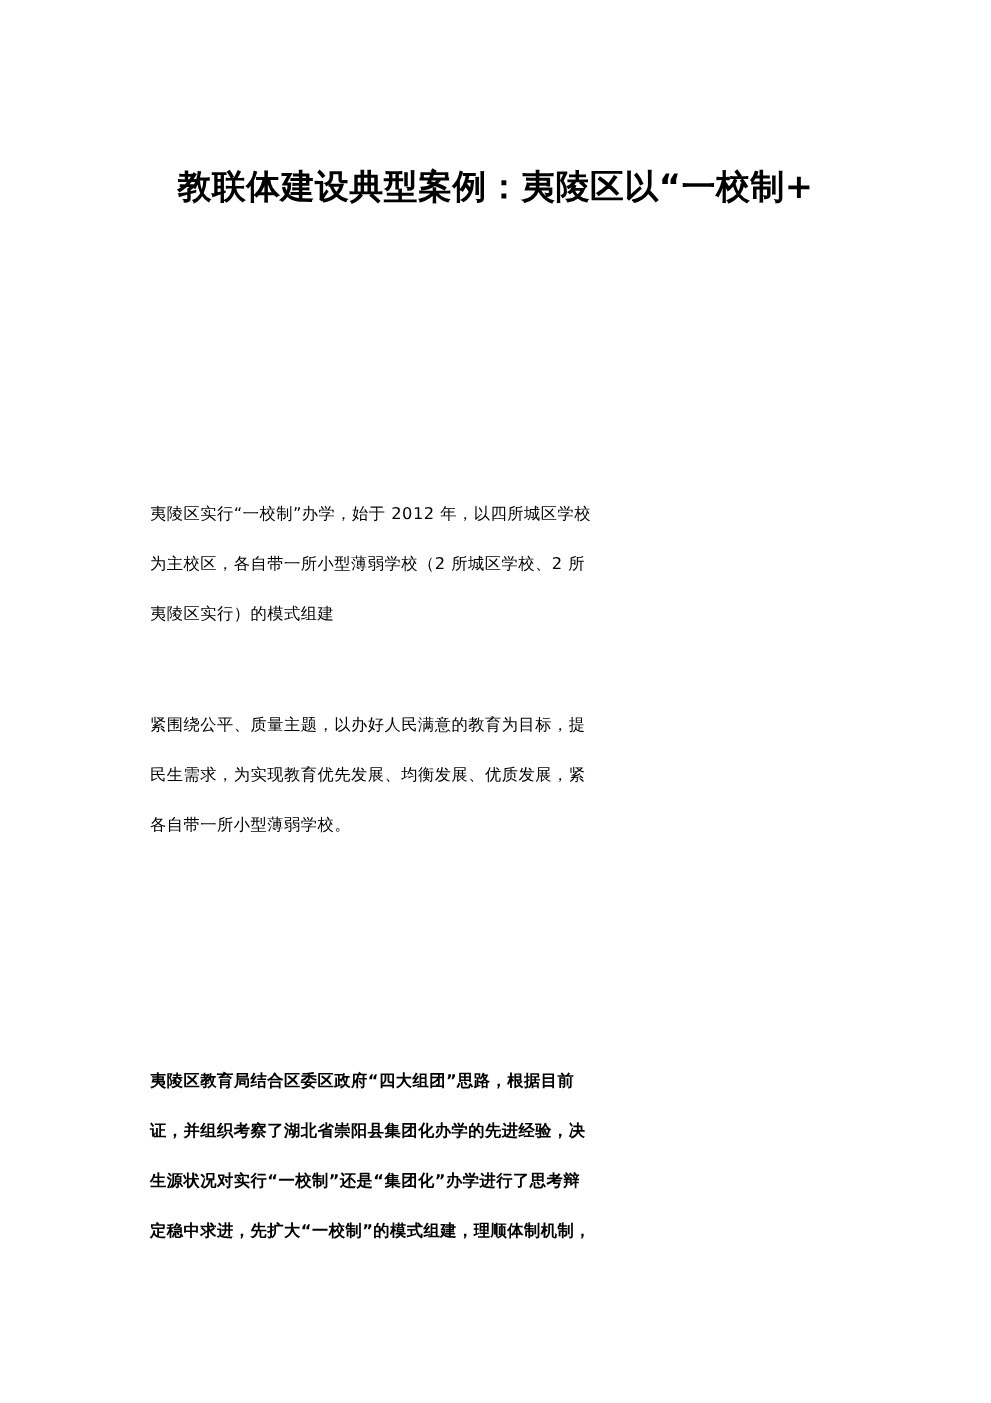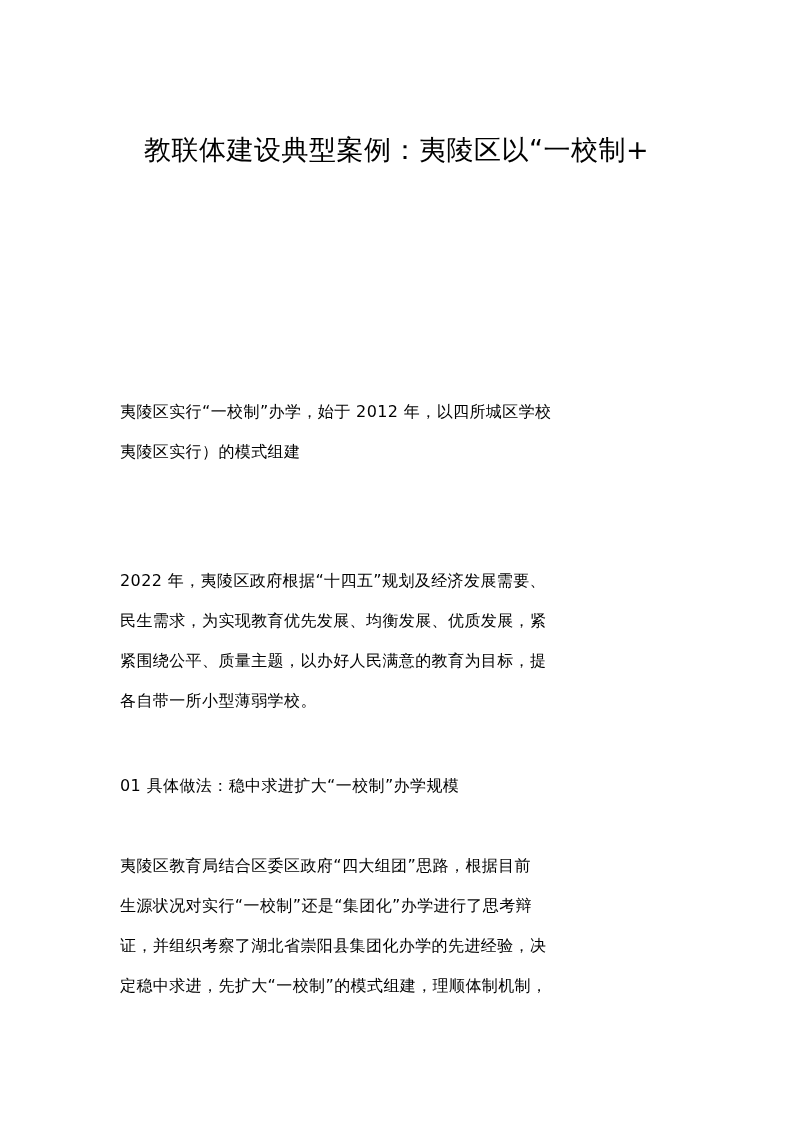--- a/index.html
+++ b/index.html
@@ -21,69 +21,66 @@
       top: 0;
       width: 793px;
       height: 1122px;
       background: #ffffff;
     }
     .title-line {
       position: absolute;
       left: 0;
       width: 793px;
       text-align: center;
-      font-weight: normal;
+      font-weight: bold;
       font-size: 27px;
       line-height: 36px;
       white-space: nowrap;
       letter-spacing: 0.5px;
     }
     .title-line.l1 { top: 132px; }
     .title-line.l2 { top: 227px; }
 
     .para {
       position: absolute;
       left: 120px;
       width: 560px;
     }
     .para .line {
-      font-size: 16px;
+      font-size: 13px;
       line-height: 40px;
       height: 40px;
       white-space: nowrap;
       letter-spacing: 0.4px;
     }
     .p1 { top: 392px; }
     .p2 { top: 561px; }
     .p3 { top: 766px; }
-    .p4 { top: 846px; }
+    .p4 { top: 846px; font-weight: bold; }
   </style>
 </head>
 <body>
 
 <div class="page">
 
   <div class="title-line l1">教联体建设典型案例：夷陵区以“一校制+</div>
 
   <div class="para p1">
     <div class="line">夷陵区实行“一校制”办学，始于 2012 年，以四所城区学校</div>
+    <div class="line">为主校区，各自带一所小型薄弱学校（2 所城区学校、2 所</div>
     <div class="line">夷陵区实行）的模式组建</div>
   </div>
 
   <div class="para p2">
-    <div class="line">2022 年，夷陵区政府根据“十四五”规划及经济发展需要、</div>
+    <div class="line">紧围绕公平、质量主题，以办好人民满意的教育为目标，提</div>
     <div class="line">民生需求，为实现教育优先发展、均衡发展、优质发展，紧</div>
-    <div class="line">紧围绕公平、质量主题，以办好人民满意的教育为目标，提</div>
     <div class="line">各自带一所小型薄弱学校。</div>
   </div>
 
-  <div class="para p3">
-    <div class="line">01 具体做法：稳中求进扩大“一校制”办学规模</div>
-  </div>
 
   <div class="para p4">
     <div class="line">夷陵区教育局结合区委区政府“四大组团”思路，根据目前</div>
+    <div class="line">证，并组织考察了湖北省崇阳县集团化办学的先进经验，决</div>
     <div class="line">生源状况对实行“一校制”还是“集团化”办学进行了思考辩</div>
-    <div class="line">证，并组织考察了湖北省崇阳县集团化办学的先进经验，决</div>
     <div class="line">定稳中求进，先扩大“一校制”的模式组建，理顺体制机制，</div>
   </div>
 
 </div>
 
 </body></html>

